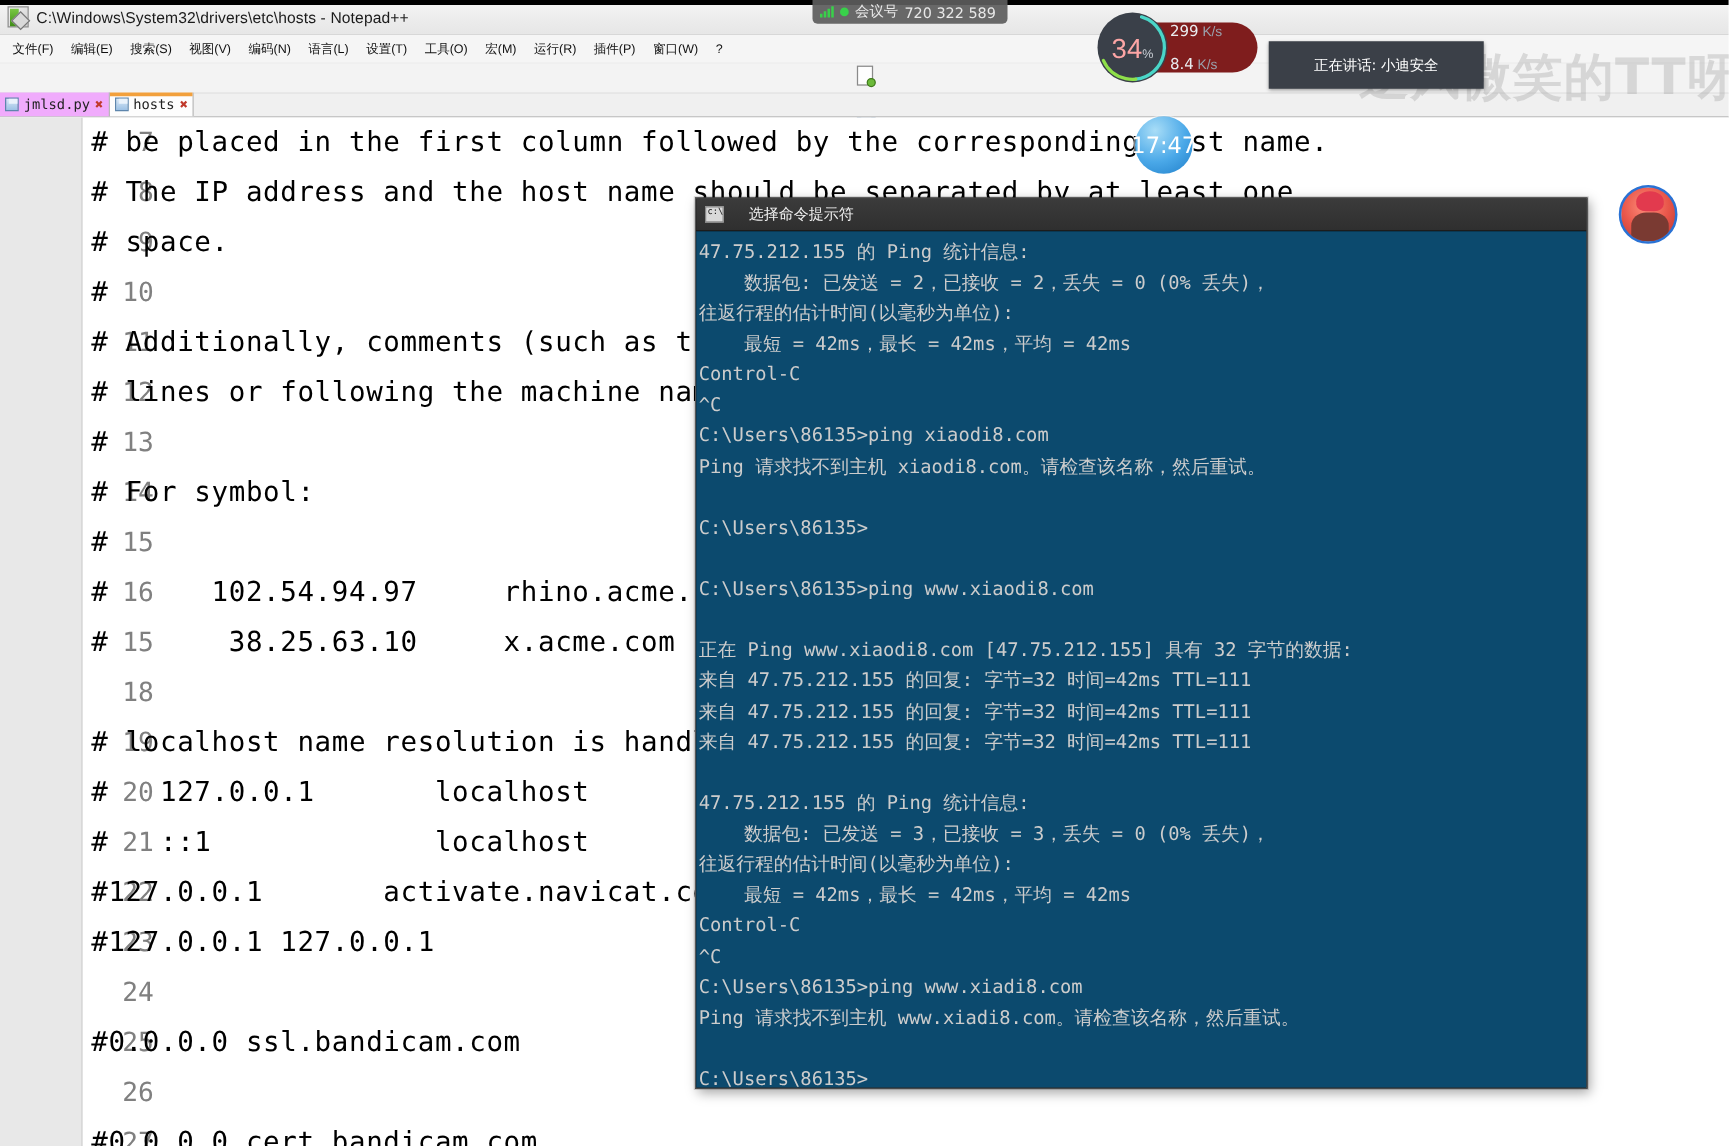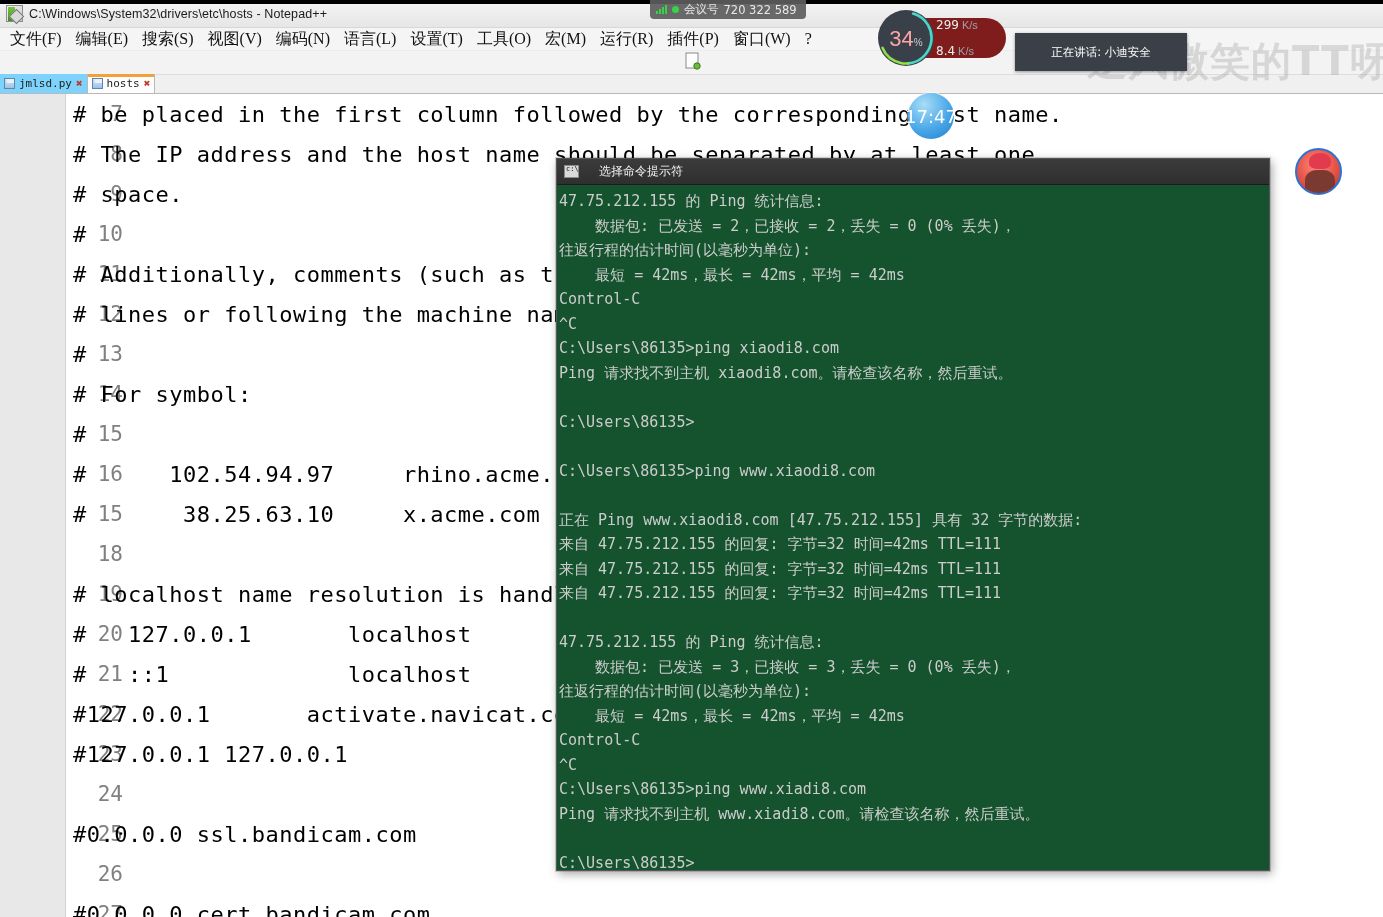--- a/index.html
+++ b/index.html
@@ -40,22 +40,22 @@
   .npp-title-text {
     font-size: 12.5px; color: #1b1b1b; letter-spacing: .1px; white-space: nowrap;
   }
 
   .npp-menubar {
     position: absolute; top: 28px; left: 0; right: 0; height: 23px;
     background: #f5f5f5; display: flex; align-items: center; padding-left: 3px;
     border-bottom: 1px solid #ececec;
   }
   .menu-item {
-    font-size: 16px; color: #111; padding: 2px 7px; white-space: nowrap;
-    font-family: Liberation Serif, serif;
+    font-size: 10px; color: #111; padding: 2px 7px; white-space: nowrap;
+    font-family: Liberation Sans, sans-serif;
   }
 
   .npp-toolbar {
     position: absolute; top: 51px; left: 0; right: 0; height: 24px;
     background: #f3f3f3; display: flex; align-items: center; padding-left: 3px;
     border-bottom: 1px solid #dddddd;
     flex-direction: column;
   }
   .tb { width: 20px; height: 20px; margin-right: 1px; position: relative; border-radius: 2px; flex: 0 0 auto; }
   .tb svg { display:block; }
@@ -64,21 +64,21 @@
 
   .npp-tabbar {
     position: absolute; top: 75px; left: 0; right: 0; height: 19px;
     background: #f0f0f0; display: flex; align-items: flex-end;
     border-bottom: 1px solid #b9b9b9;
   }
   .tab {
     height: 19px; display: flex; align-items: center; gap: 4px;
     padding: 0 4px 0 4px; font-size: 11px; color: #222;
     font-family: "DejaVu Sans Mono","Liberation Mono",monospace;
-    background: #7dd3fc; border-right: 1px solid #b9b9b9;
+    background: #f0abfc; border-right: 1px solid #b9b9b9;
     position: relative; white-space: nowrap;
   }
   .tab.active { background: #fdfdfd; }
   .tab.active::before {
     content:""; position:absolute; left:0; right:0; top:0; height:3px; background:#f2a03c;
   }
   .tab-ico {
     width: 11px; height: 11px; background: linear-gradient(to bottom,#d9e8f7,#9cc1e5);
     border: 1px solid #5e86ad; position: relative; flex:0 0 auto;
   }
@@ -122,21 +122,21 @@
     width: 15px; height: 13px; background: #d9d9d9; border: 1px solid #8a8a8a;
     position: relative; flex: 0 0 auto;
   }
   .cmd-ico::after {
     content: "c:\\"; position: absolute; left: 1px; top: -1px; font-size: 7px;
     color: #111; font-family: "DejaVu Sans Mono","Liberation Mono",monospace;
   }
   .cmd-title-text { font-size: 12px; color: #f0f0f0; font-family: "DejaVu Sans","Liberation Sans",sans-serif; }
   .cmd-body {
     position: absolute; left: 0; right: 0; top: 26px; bottom: 0;
-    background: #14532d; padding: 4px 0 0 2px; overflow: hidden;
+    background: #0c4a6e; padding: 4px 0 0 2px; overflow: hidden;
   }
   .cline {
     font-family: "DejaVu Sans Mono","Liberation Mono",monospace;
     font-size: 15px; line-height: 24.5px; color: #cccccc;
     white-space: pre; height: 24.5px;
   }
 
   
   .meeting-badge {
     position: absolute; left: 650px; top: 0; height: 19px; padding: 0 9px 0 6px;

